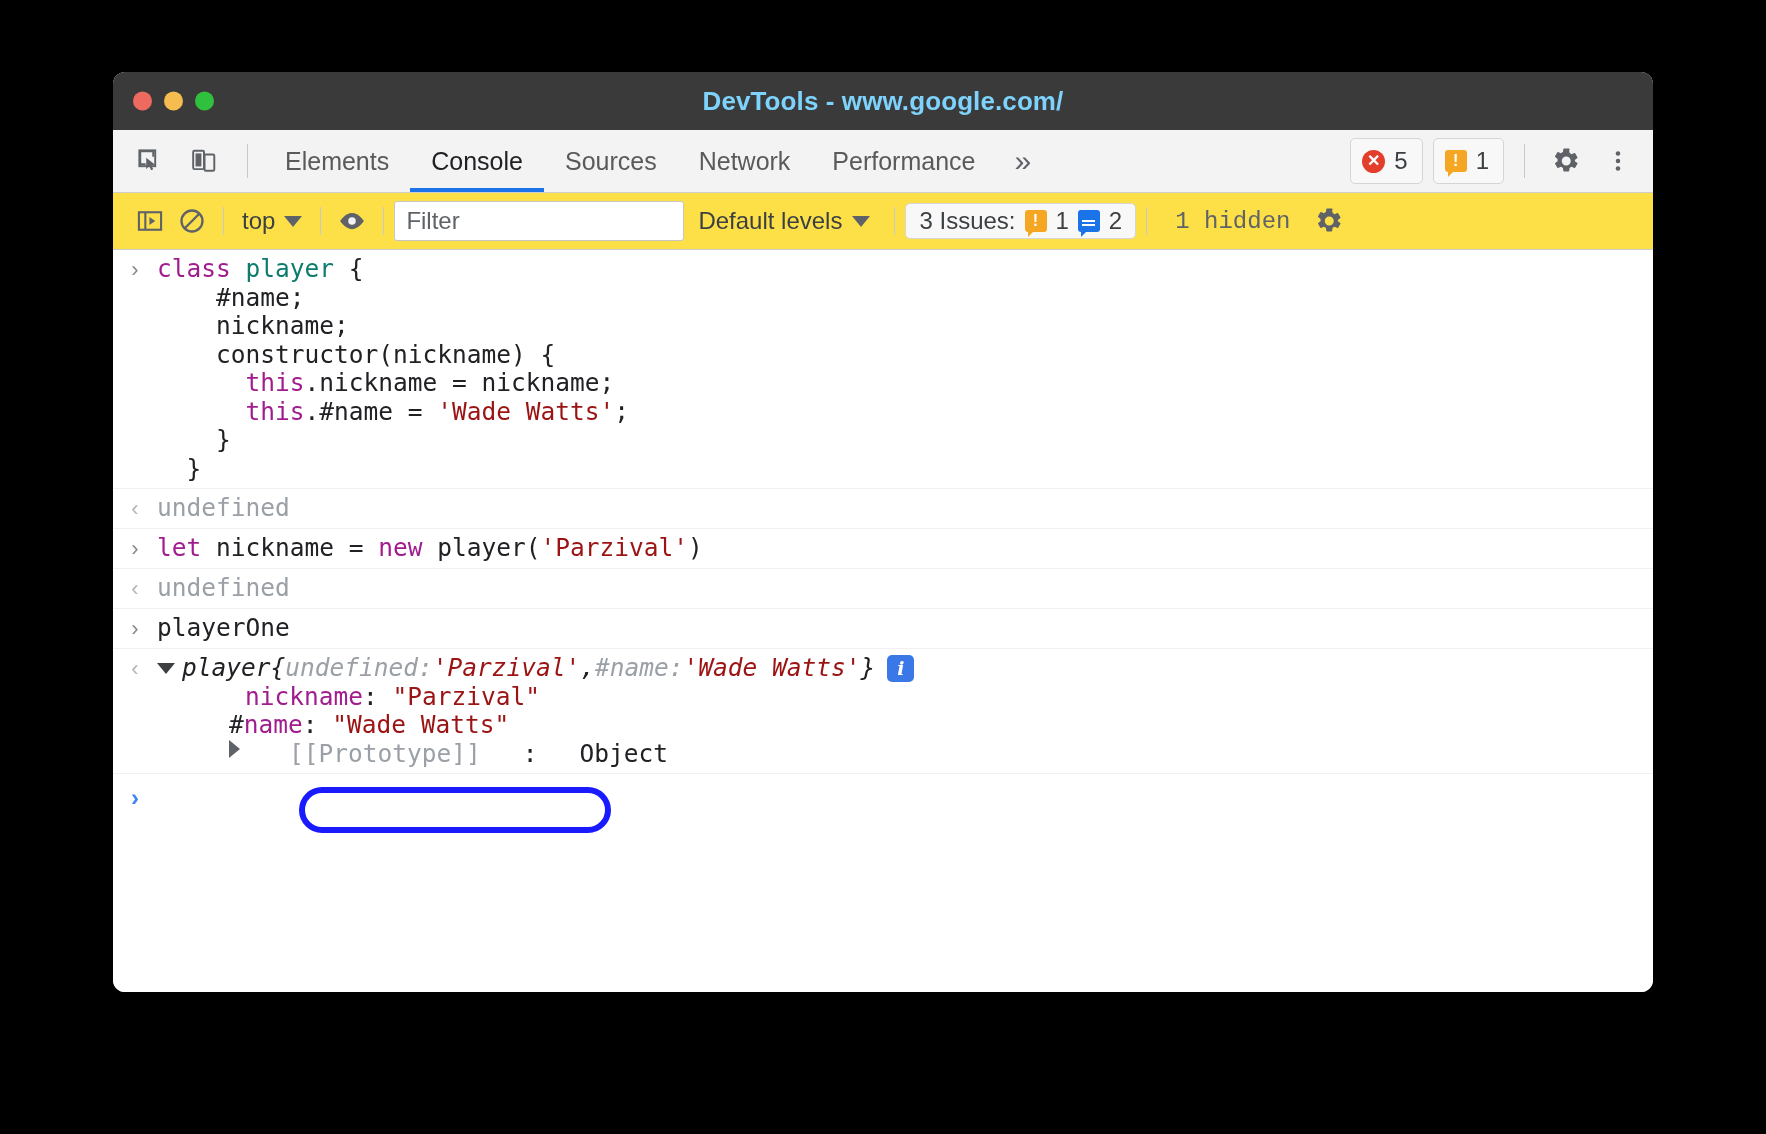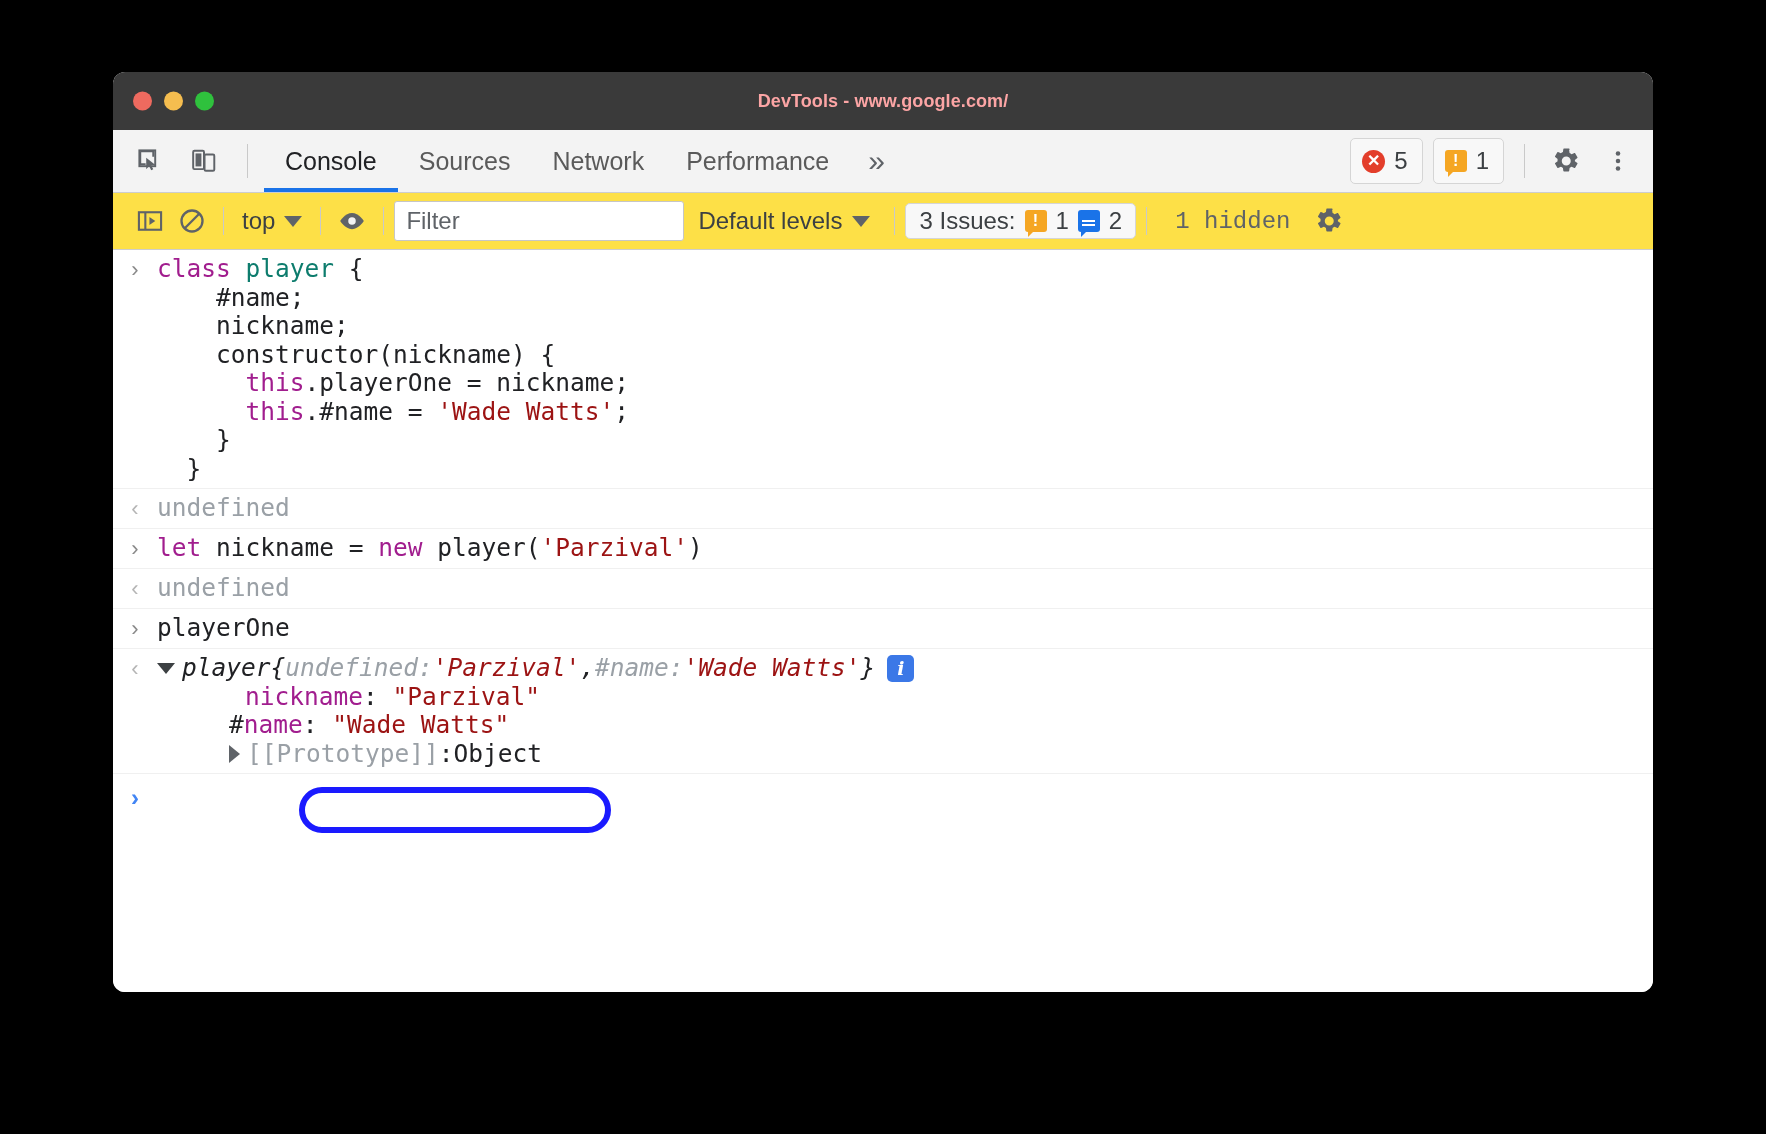--- a/index.html
+++ b/index.html
@@ -46,22 +46,22 @@
   }
   .light {
     width: 19px;
     height: 19px;
     border-radius: 50%;
   }
   .light.red    { background: #ee6a5f; }
   .light.yellow { background: #f5bd4f; }
   .light.green  { background: #2fc13d; }
   .window-title {
-    color: #fca5a5;
-    font-size: 18px;
+    color: #7dd3fc;
+    font-size: 26px;
     font-weight: bold;
     letter-spacing: 0.1px;
   }
 
   
   .tabbar {
     height: 62px;
     background: #f3f3f3;
     border-bottom: 1px solid #cdcdcd;
     display: flex;
@@ -330,21 +330,21 @@
     margin-left: 12px;
     flex: none;
   }
   .prop-row {
     padding-left: 88px;
     white-space: pre;
   }
   .proto-row {
     padding-left: 72px;
     display: flex;
-    align-items: center;
+    gap: 42px;
   }
   .prompt-row { padding: 10px 0 0 0; }
   .prompt-caret {
     width: 44px; min-width: 44px;
     text-align: center;
     color: #4285f4;
     font-family: "Liberation Sans", sans-serif;
     font-size: 24px;
     font-weight: bold;
   }
@@ -392,20 +392,23 @@
           <rect x="2" y="2.5" width="10" height="17" rx="1.2" fill="none" stroke="#5f6368" stroke-width="1.8"></rect>
           <rect x="11" y="6.5" width="10" height="15" rx="1.2" fill="#5f6368" opacity="0"></rect>
           <rect x="12.5" y="6" width="9" height="15" rx="1.2" fill="none" stroke="#5f6368" stroke-width="1.8"></rect>
           <rect x="4.2" y="5" width="5.4" height="12" fill="#5f6368"></rect>
         </svg>
       </div>
       <div class="vdiv"></div>
     </div>
 
     <div class="tabs">
+      <div class="tab">
+          <span>Elements</span>
+        </div>
       <div class="tab active">
           <span>Console</span>
         </div>
       <div class="tab">
           <span>Sources</span>
         </div>
       <div class="tab">
           <span>Network</span>
         </div>
       <div class="tab">
@@ -491,21 +494,21 @@
   </div>
 
   <div class="console-body">
 
     <div class="msg">
       <div class="gutter input">›</div>
       <div class="msg-content"><span class="kw">class </span><span class="cls">player</span><span class="plain"> {</span>
 <span class="plain">    #name;</span>
 <span class="plain">    nickname;</span>
 <span class="plain">    constructor(nickname) {</span>
-<span class="plain">      </span><span class="kw">this</span><span class="plain">.playerOne = nickname;</span>
+<span class="plain">      </span><span class="kw">this</span><span class="plain">.nickname = nickname;</span>
 <span class="plain">      </span><span class="kw">this</span><span class="plain">.#name = </span><span class="str">'Wade Watts'</span><span class="plain">;</span>
 <span class="plain">    }</span>
 <span class="plain">  }</span></div>
     </div>
 
     <div class="msg">
       <div class="gutter output">‹</div>
       <div class="msg-content muted">undefined</div>
     </div>
 

